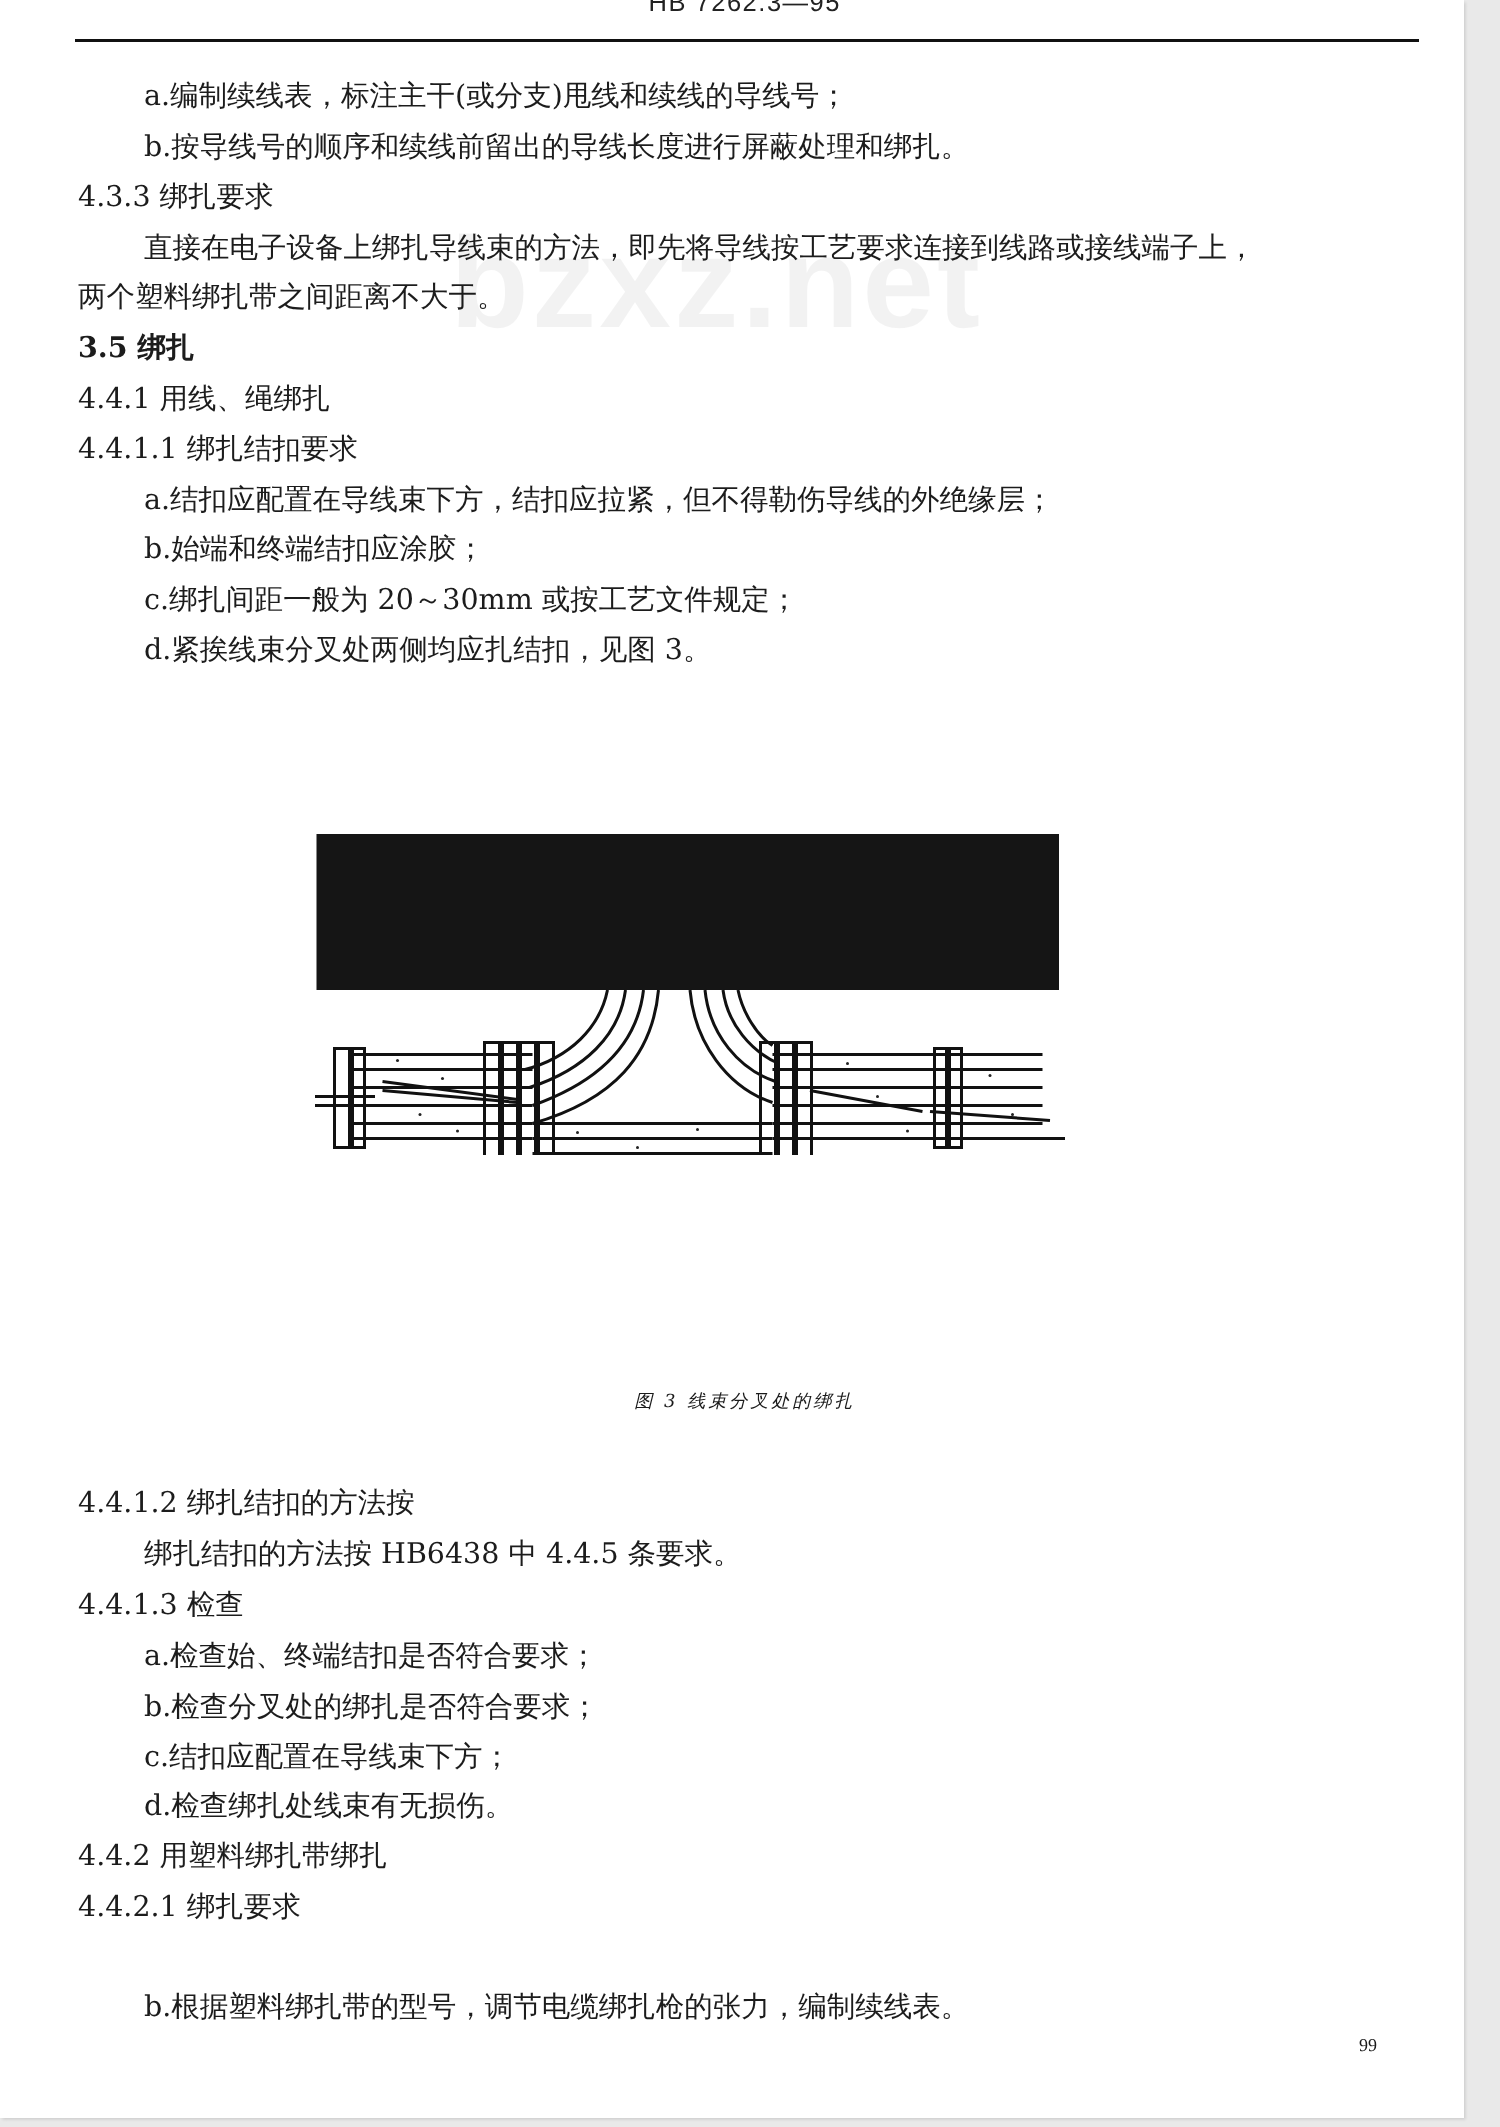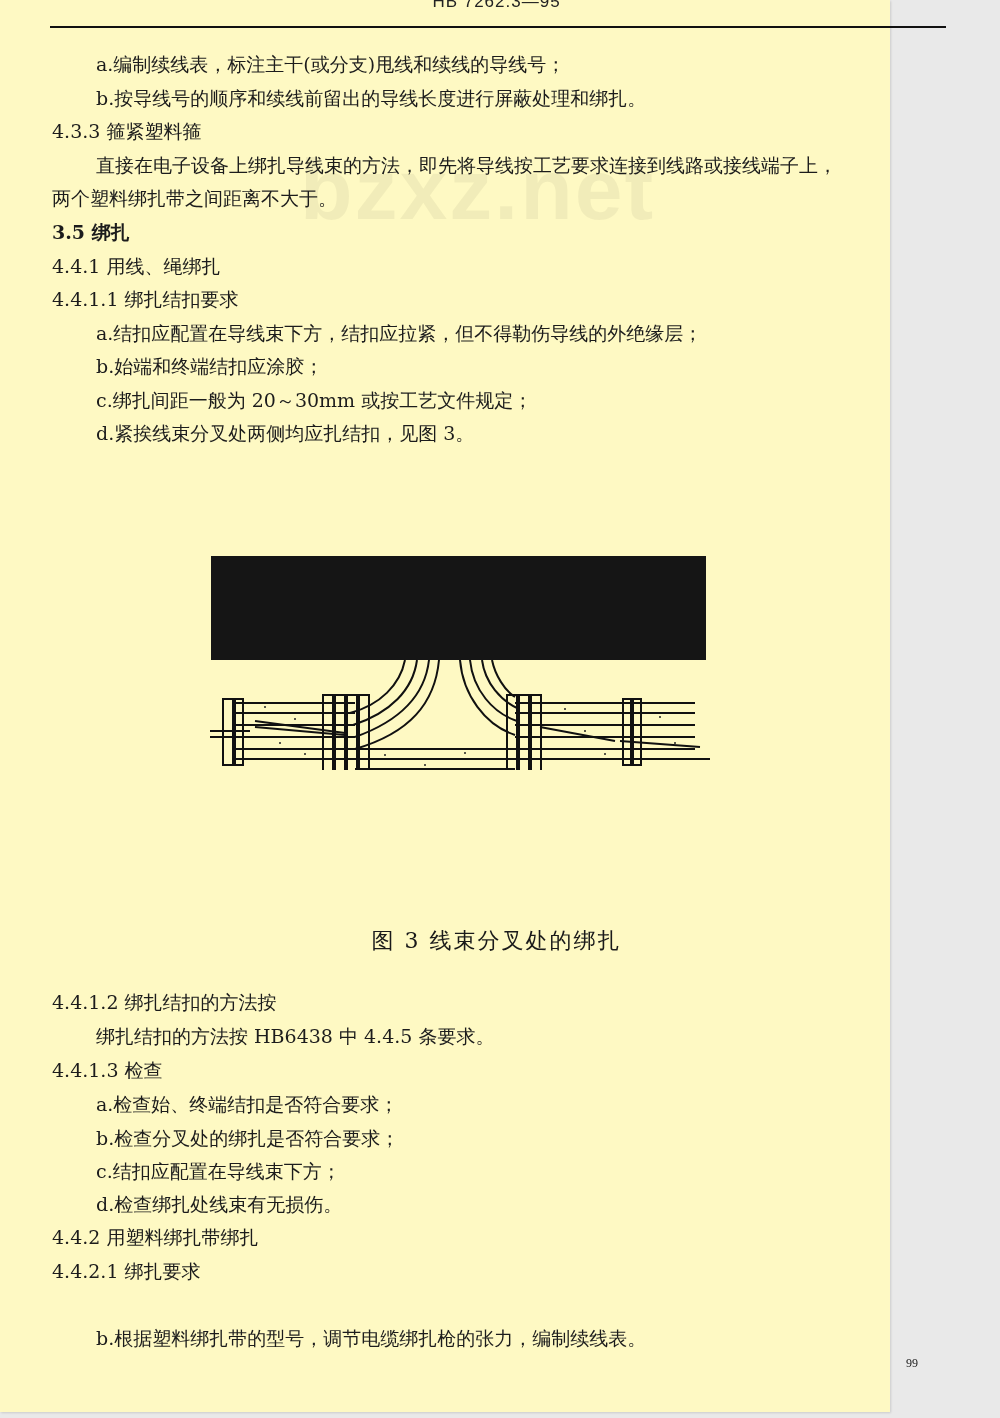--- a/index.html
+++ b/index.html
@@ -3,22 +3,22 @@
   <meta charset="utf-8">
   <style>
     html, body { margin: 0; padding: 0; }
     body {
       width: 1000px; height: 1418px; position: relative; overflow: hidden;
       background: #e9e9e9;
       font-family: "DejaVu Serif", "Liberation Serif", serif;
       color: #1a1a1a;
     }
     .page {
-      position: absolute; left: 0; top: 0; width: 890px; height: 1412px;
-      background: #fef9c3;
+      position: absolute; left: 0; top: 0; width: 976px; height: 1412px;
+      background: #ffffff;
       box-shadow: 1px 1px 2px rgba(0,0,0,0.12);
     }
     .header-code {
       position: absolute; top: -8px; left: 0; width: 993px; text-align: center;
       font-family: "Liberation Sans", sans-serif; font-size: 17px; letter-spacing: 1px;
       color: #222;
     }
     .header-rule {
       position: absolute; left: 50px; top: 26px; width: 896px; height: 0;
       border-top: 2.5px solid #111;
@@ -35,40 +35,40 @@
       font-family: "Liberation Sans", sans-serif; color: rgba(0,0,0,0.05);
       letter-spacing: 2px;
     }
     .figure-block {
       position: absolute; left: 211px; top: 556px; width: 495px; height: 104px;
       background: #151515;
     }
     .figure-drawing { position: absolute; left: 205px; top: 655px; width: 510px; height: 115px; }
     .caption {
       position: absolute; top: 926px; left: 0; width: 993px; text-align: center;
-      font-size: 22px; letter-spacing: 2px;
+      font-size: 12px; letter-spacing: 2px; font-style: italic;
     }
     .page-number {
       position: absolute; left: 906px; top: 1356px; font-size: 12px;
       font-family: "Liberation Serif", serif;
     }
   </style>
 </head>
 <body>
 
 <div class="page">
 
   <div class="header-code">HB 7262.3—95</div>
   <div class="header-rule"></div>
 
   <div class="watermark">bzxz.net</div>
 
   <div class="line l2" style="top:52px">a.编制续线表，标注主干(或分支)甩线和续线的导线号；</div>
   <div class="line l2" style="top:86px">b.按导线号的顺序和续线前留出的导线长度进行屏蔽处理和绑扎。</div>
-  <div class="line l1" style="top:119px">4.3.3   箍紧塑料箍</div>
+  <div class="line l1" style="top:119px">4.3.3   绑扎要求</div>
   <div class="line l2" style="top:153px">直接在电子设备上绑扎导线束的方法，即先将导线按工艺要求连接到线路或接线端子上，</div>
   <div class="line l1" style="top:186px">两个塑料绑扎带之间距离不大于。</div>
   <div class="line l1 bold" style="top:220px">3.5   绑扎</div>
   <div class="line l1" style="top:254px">4.4.1   用线、绳绑扎</div>
   <div class="line l1" style="top:287px">4.4.1.1   绑扎结扣要求</div>
   <div class="line l2" style="top:321px">a.结扣应配置在导线束下方，结扣应拉紧，但不得勒伤导线的外绝缘层；</div>
   <div class="line l2" style="top:354px">b.始端和终端结扣应涂胶；</div>
   <div class="line l2" style="top:388px">c.绑扎间距一般为 20～30mm 或按工艺文件规定；</div>
   <div class="line l2" style="top:421px">d.紧挨线束分叉处两侧均应扎结扣，见图 3。</div>
 

